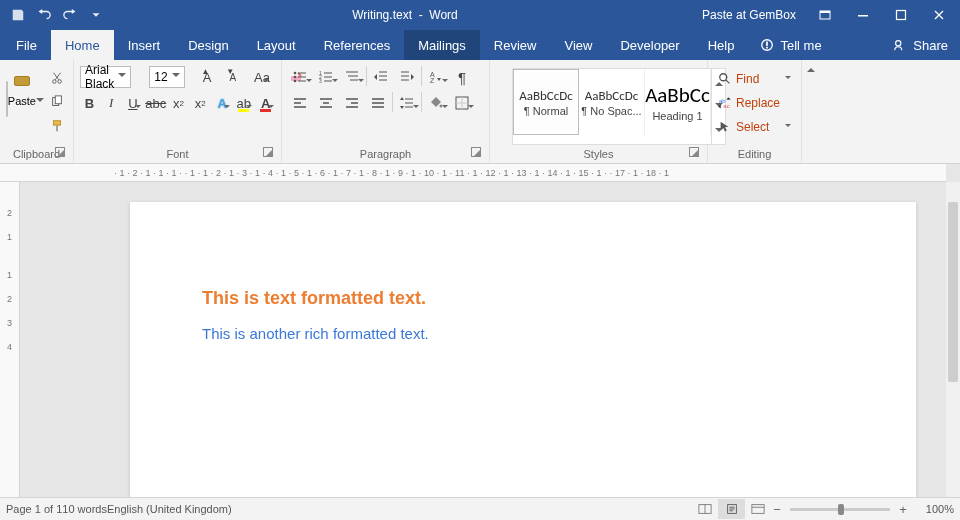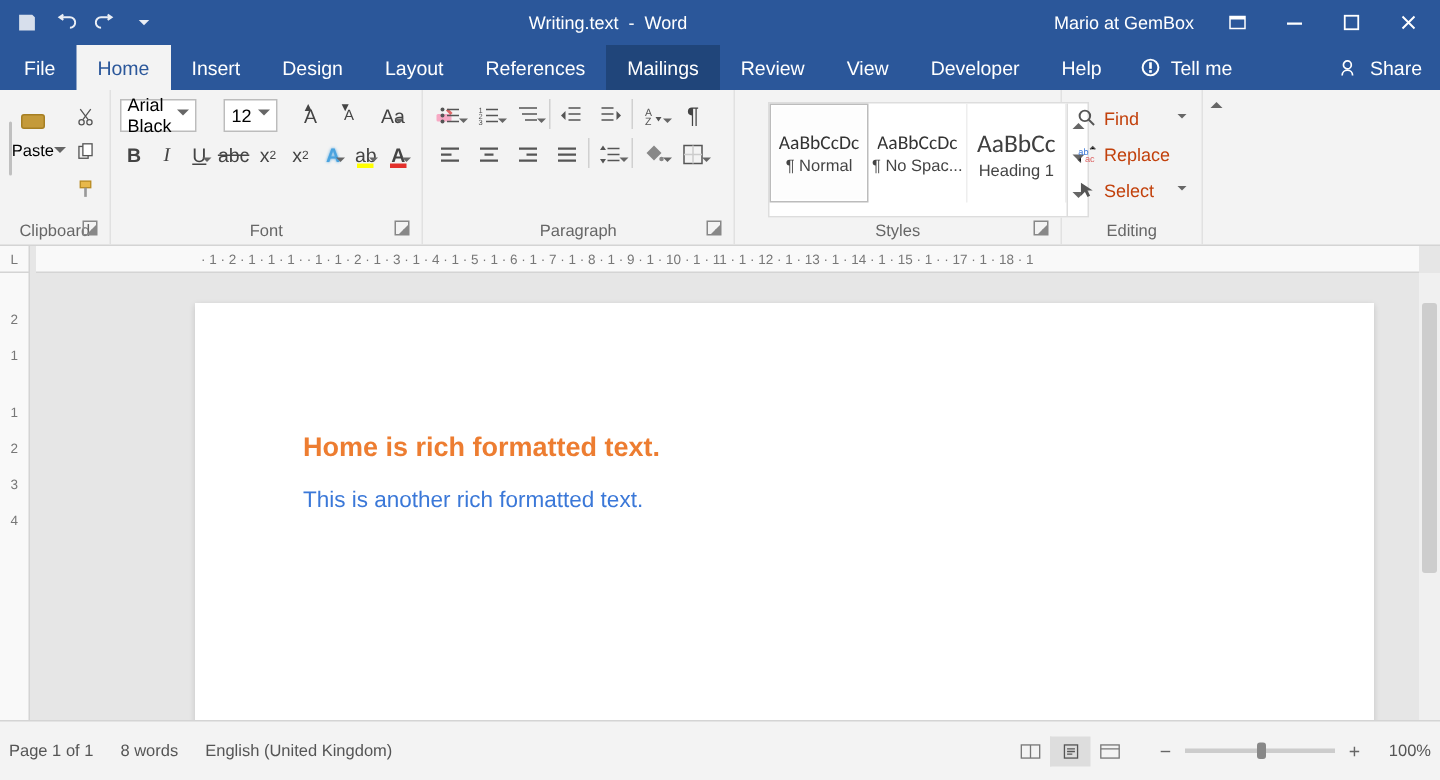--- a/index.html
+++ b/index.html
@@ -85,34 +85,34 @@
   .editing { width: 94px; }
   .editing .row { display: flex; align-items: center; gap: 4px; height: 22px; padding: 0 4px; font-size: 12px; color: #c2410c; }
   .editing svg { width: 14px; height: 14px; }
 
   
   .collapse { width: 18px; display: flex; align-items: flex-start; justify-content: center; padding-top: 4px; }
   .collapse svg { width: 12px; height: 12px; }
 
   
   .midarea { position: absolute; top: 164px; left: 0; right: 0; bottom: 22px; background: #e6e6e6; overflow: hidden; }
-  .ruler-h { position: absolute; top: 0; left: 24px; right: 14px; height: 18px; background: #f9f9f9; border-bottom: 1px solid #d4d4d4; font-size: 9px; color: #777; display: flex; align-items: center; padding-left: 110px; overflow: hidden; white-space: nowrap; }
+  .ruler-h { position: absolute; top: 0; left: 4px; right: 14px; height: 18px; background: #f9f9f9; border-bottom: 1px solid #d4d4d4; font-size: 9px; color: #777; display: flex; align-items: center; padding-left: 110px; overflow: hidden; white-space: nowrap; }
   .ruler-corner { position: absolute; top: 0; left: 0; width: 20px; height: 18px; background: #f9f9f9; border-right: 1px solid #d4d4d4; border-bottom: 1px solid #d4d4d4; display:flex; align-items:center; justify-content:center; font-size:9px; color:#777; }
   .ruler-v { position: absolute; top: 18px; left: 0; width: 20px; bottom: 0; background: #f9f9f9; border-right: 1px solid #d4d4d4; font-size: 9px; color: #777; display: flex; flex-direction: column; align-items: center; padding-top: 26px; gap: 14px; }
   .scroll-v { position: absolute; right: 0; top: 18px; bottom: 0; width: 14px; background: #f0f0f0; }
   .scroll-v .thumb { position: absolute; left: 2px; right: 2px; top: 20px; height: 180px; background: #cdcdcd; border-radius: 2px; }
   .doc-area { position: absolute; top: 18px; left: 20px; right: 14px; bottom: 0; overflow: hidden; }
   .page { position: absolute; left: 110px; top: 20px; width: 786px; height: 1000px; background: #fff; box-shadow: 0 1px 4px rgba(0,0,0,0.15); padding: 86px 72px; }
   .page p { margin: 0 0 16px; font-family: Arial, sans-serif; }
   .p1 { color: #ed7d31; font-weight: bold; font-size: 18px; font-family: "Arial Black", Arial, sans-serif; }
   .p2 { color: #3b78d8; font-size: 15px; }
   .p3 { color: #000; font-size: 15px; }
 
   
-  .statusbar { position: absolute; left: 0; right: 0; bottom: 0; height: 40px; background: #f3f3f3; border-top: 1px solid #d4d4d4; display: flex; align-items: center; font-size: 11px; color: #555; padding: 0 6px; gap: 18px; }
+  .statusbar { position: absolute; left: 0; right: 0; bottom: 0; height: 23px; background: #f3f3f3; border-top: 1px solid #d4d4d4; display: flex; align-items: center; font-size: 11px; color: #555; padding: 0 6px; }
   .statusbar .spacer { flex: 1; }
   .viewbtns { display: flex; gap: 0; }
   .viewbtns .vb { width: 26px; height: 20px; display: flex; align-items: center; justify-content: center; border-left: 1px solid #ddd; }
   .viewbtns .vb:first-child { border-left: none; }
   .viewbtns svg { width: 14px; height: 12px; }
   .zoom { display: flex; align-items: center; gap: 6px; }
   .zoom .track { width: 100px; height: 3px; background: #ccc; position: relative; }
   .zoom .track .thumb { position: absolute; left: 48px; top: -4px; width: 6px; height: 11px; background: #888; border-radius: 2px; }
   .zoom .pm { width: 14px; text-align: center; font-size: 13px; color: #666; }
 </style>
@@ -139,21 +139,21 @@
     <div class="btn">
         <svg viewBox="0 0 16 16">
           <path fill="#fff" d="M4 6l4 4 4-4z"></path>
         </svg>
       </div>
   </div>
   <div class="title-center">
     <span>Writing.text</span> &nbsp;-&nbsp; <span>Word</span>
   </div>
   <div class="title-right">
-    <span class="txt">Mario at GemBox</span>
+    <span class="txt">Paste at GemBox</span>
     <div class="winbtn">
         <svg viewBox="0 0 12 12">
           <rect x="1" y="2" width="10" height="8" fill="none" stroke="#fff"></rect>
           <rect x="1" y="2" width="10" height="2" fill="#fff"></rect>
         </svg>
       </div>
     <div class="winbtn">
         <svg viewBox="0 0 12 12">
           <rect x="1" y="6" width="10" height="1.5" fill="#fff"></rect>
         </svg>
@@ -397,21 +397,21 @@
       <div class="gallery">
         <div class="styleitem sel">
           <div class="prev">AaBbCcDc</div>
           <div class="name">¶ Normal</div>
         </div>
         <div class="styleitem">
           <div class="prev">AaBbCcDc</div>
           <div class="name">¶ No Spac...</div>
         </div>
         <div class="styleitem">
-          <div class="prev" style="color:#404040;font-size:17px">AaBbCc</div>
+          <div class="prev" style="color:#000000;font-size:21px">AaBbCc</div>
           <div class="name">Heading 1</div>
         </div>
         <div class="gallery-more">
           <div>
               <span class="arr" style="border-bottom-color:#666"></span>
             </div>
           <div>
               <span class="arr" style="border-top-color:#666"></span>
             </div>
           <div>
@@ -474,29 +474,29 @@
       <span>1</span>
       <span>2</span>
       <span>3</span>
       <span>4</span>
   </div>
   <div class="scroll-v">
       <div class="thumb"></div>
     </div>
   <div class="doc-area">
     <div class="page">
-      <p class="p1">Home is rich formatted text.</p>
+      <p class="p1">This is text formatted text.</p>
       <p class="p2">This is another rich formatted text.</p>
     </div>
   </div>
 </div>
 
 <div class="statusbar">
   <span>Page 1 of 1</span>
-  <span>8 words</span>
+  <span>10 words</span>
   <span>English (United Kingdom)</span>
   <div class="spacer"></div>
   <div class="viewbtns">
     <div class="vb">
         <svg viewBox="0 0 16 12">
           <rect x="1" y="1" width="14" height="10" fill="none" stroke="#777"></rect>
           <path stroke="#777" d="M8 1v10"></path>
         </svg>
       </div>
     <div class="vb" style="background:#ddd">

